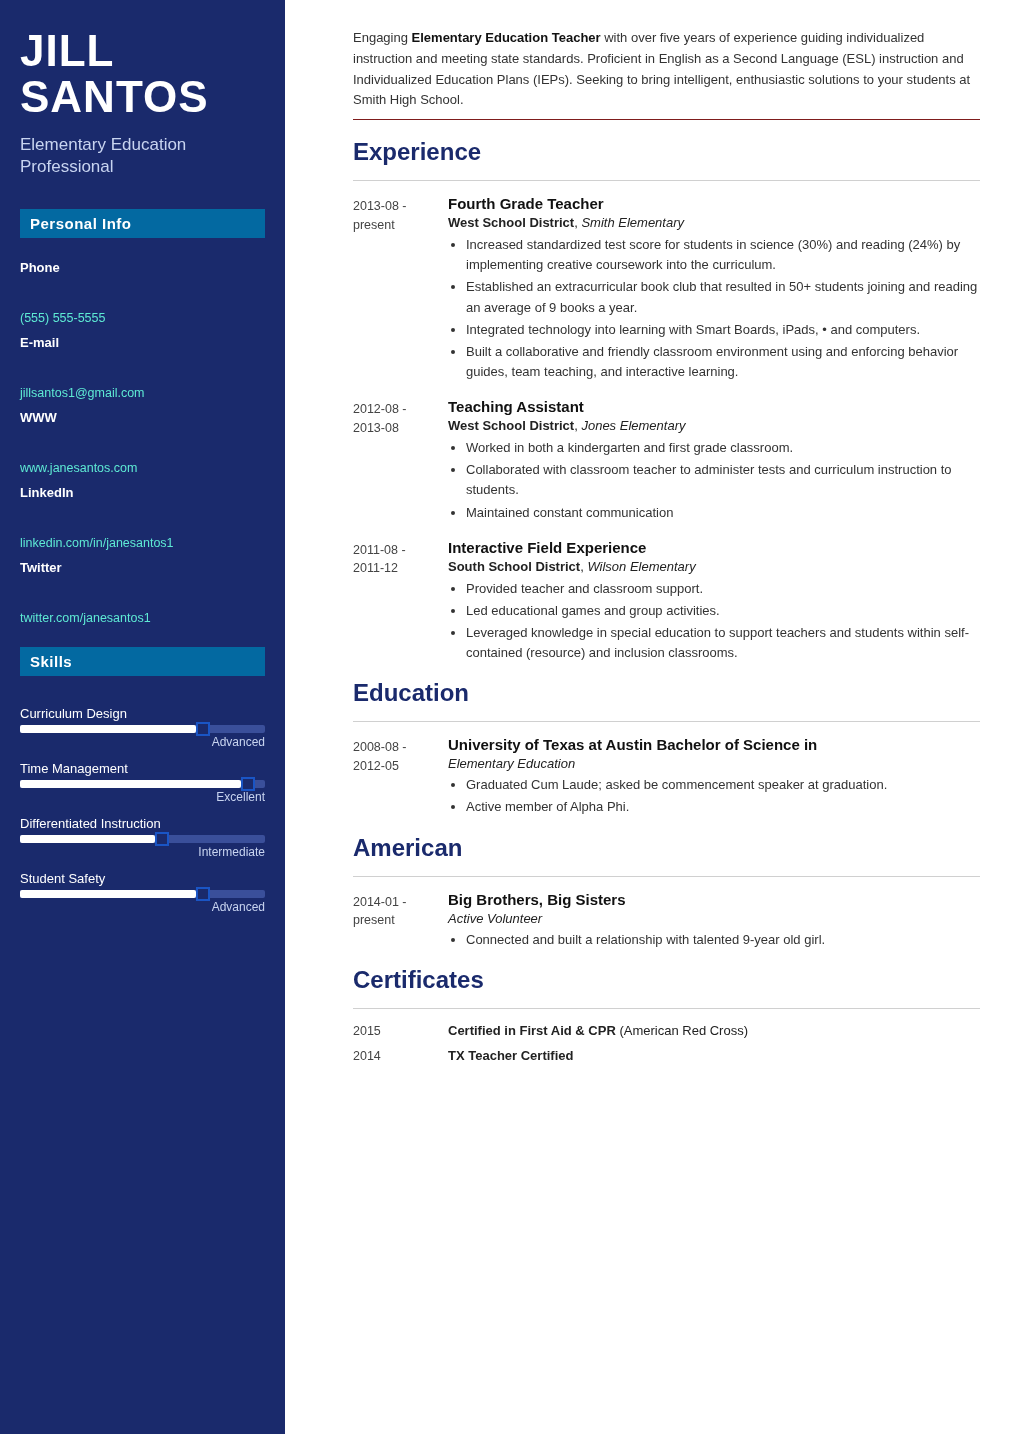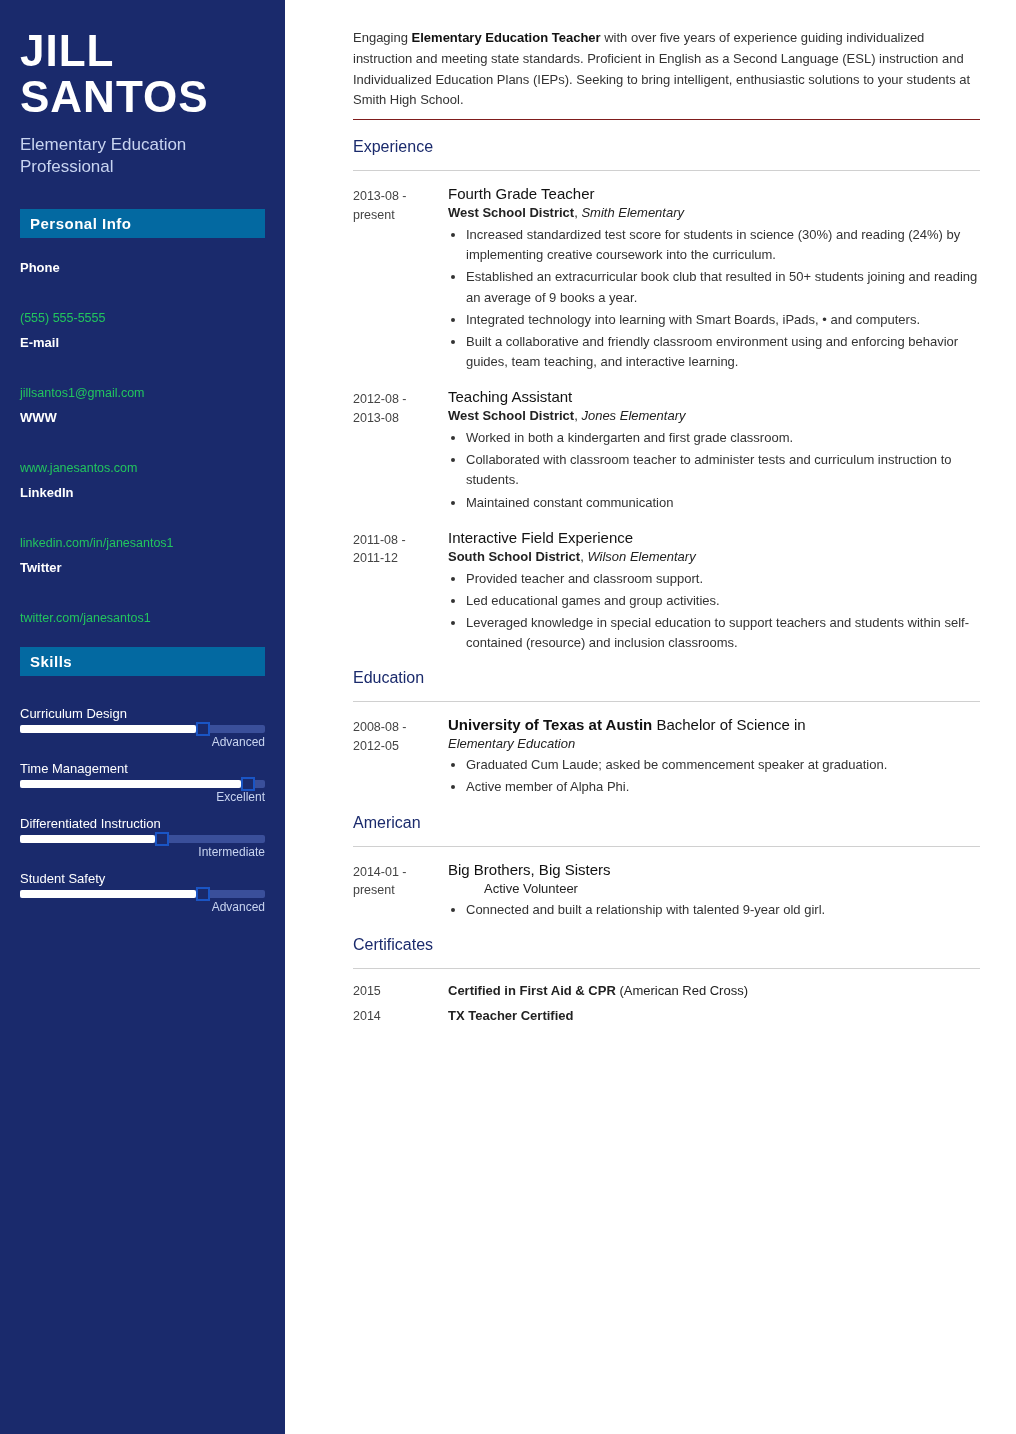--- a/index.html
+++ b/index.html
@@ -54,21 +54,21 @@
     }
     .info-label {
       font-weight: 700;
       font-size: 13px;
       color: #fff;
       margin-top: 10px;
       margin-bottom: 2px;
     }
     .info-value {
       font-size: 12.5px;
-      color: #22c55e;
+      color: #5eead4;
       margin-bottom: 2px;
       margin-top: 36px;
     }
     .skills-section { margin-top: 6px; }
     .skill-name {
       font-size: 13px;
       color: #fff;
       margin-top: 12px;
       margin-bottom: 4px;
     }
@@ -116,22 +116,22 @@
       line-height: 1.6;
       margin-bottom: 18px;
       border-bottom: 1px solid #7f1d1d;
       padding-bottom: 8px;
     }
     .summary-text strong {
       font-weight: 700;
       color: #111;
     }
     .main-section-title {
-      font-size: 16px;
-      font-weight: 400;
+      font-size: 24px;
+      font-weight: 700;
       color: #1a2a6c;
       margin-bottom: 12px;
       margin-top: 4px;
       border-bottom: none;
     }
     .section-divider {
       border: none;
       border-top: 1px solid #d0d0d0;
       margin: 14px 0 14px 0;
     }
@@ -144,21 +144,21 @@
       font-size: 12.5px;
       color: #444;
       padding-top: 2px;
       line-height: 1.5;
     }
     .entry-content {
       flex: 1;
     }
     .entry-title {
       font-size: 15px;
-      font-weight: 400;
+      font-weight: 700;
       color: #111;
       margin-bottom: 3px;
     }
     .entry-org {
       font-size: 13px;
       color: #222;
       margin-bottom: 5px;
     }
     .entry-org em {
       font-style: italic;
@@ -324,21 +324,21 @@
       </div>
 
     <div class="main-section-title" style="margin-top:10px;">American</div>
     <hr class="section-divider">
 
     <div id="volunteer-container">
         <div class="entry">
       <div class="entry-date">2014-01 -<br>present</div>
       <div class="entry-content">
         <div class="entry-title">Big Brothers, Big Sisters</div>
-        <div style="font-size:13px; margin-bottom:4px;margin-left:36px;">Active Volunteer</div>
+        <div style="font-style:italic; font-size:13px; margin-bottom:4px;">Active Volunteer</div>
         <ul class="entry-bullets">
               <li>Connected and built a relationship with talented 9-year old girl.</li>
             </ul>
       </div>
     </div>
       </div>
 
     <div class="main-section-title" style="margin-top:10px;">Certificates</div>
     <hr class="section-divider">
 

